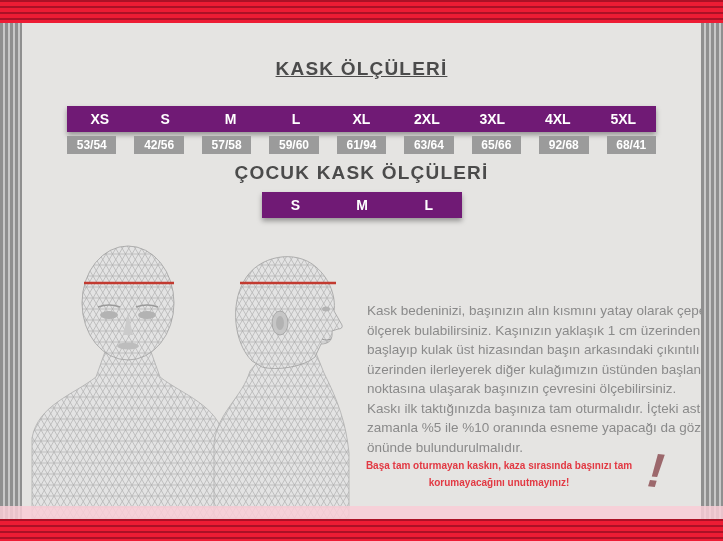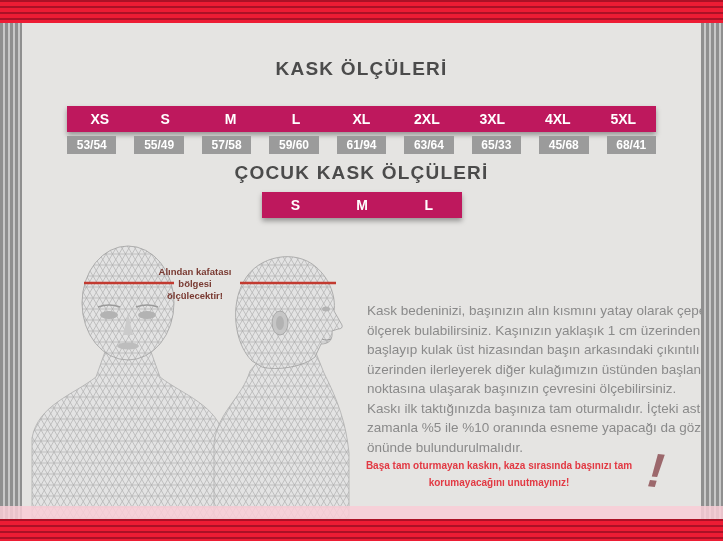--- a/index.html
+++ b/index.html
@@ -21,29 +21,29 @@
     position:absolute; top:0; bottom:0; width:22px; z-index:4;
     background:repeating-linear-gradient(to right,#8f8f8f 0px,#8f8f8f 3px,#c8c8c8 3px,#c8c8c8 5px);
   }
   .stripe-left { left:0; } .stripe-right { right:0; }
 
   
   .main-title, .child-title {
     position:absolute; left:0; width:100%; text-align:center; z-index:3;
     font-weight:bold; color:#4b4b4b; letter-spacing:1.2px; font-size:19px;
   }
-  .main-title { top:58px; }
+  .main-title { top:58px;text-decoration:underline; }
   .child-title { top:162px; }
 
   
   .size-table { position:absolute; z-index:3; }
   .adult-table { left:67px; top:106px; width:589px; }
   .child-table { left:262px; top:192px; width:200px; }
   .t-head {
-    display:flex; align-items:center; height:26px; background:#be185d;
+    display:flex; align-items:center; height:26px; background:#701a75;
     box-shadow:0 3px 5px rgba(0,0,0,0.35);
   }
   .t-head > div { flex:1; text-align:center; color:#ffffff; font-weight:bold; font-size:14px; }
   .t-vals { display:flex; gap:18px; margin-top:4px; height:18px; }
   .t-vals > div {
     flex:1; background:#9b9b9b; color:#ffffff; font-weight:bold;
     font-size:12px; text-align:center; line-height:18px;
   }
 
   
@@ -94,27 +94,27 @@
         <div>M</div>
         <div>L</div>
         <div>XL</div>
         <div>2XL</div>
         <div>3XL</div>
         <div>4XL</div>
         <div>5XL</div>
       </div>
     <div class="t-vals">
         <div>53/54</div>
-        <div>55/49</div>
+        <div>42/56</div>
         <div>57/58</div>
         <div>59/60</div>
         <div>61/94</div>
         <div>63/64</div>
-        <div>65/33</div>
-        <div>45/68</div>
+        <div>65/66</div>
+        <div>92/68</div>
         <div>68/41</div>
       </div>
   </div>
 
   <div class="size-table child-table">
     <div class="t-head">
         <div>S</div>
         <div>M</div>
         <div>L</div>
       </div>
@@ -145,23 +145,20 @@
       <ellipse cx="252" cy="80" rx="8" ry="12" fill="#c6c6c6" stroke="#9e9e9e" stroke-width="0.8"></ellipse>
       <ellipse cx="252" cy="80" rx="4" ry="7" fill="#b2b2b2"></ellipse>
       <ellipse cx="298" cy="66" rx="4" ry="2.5" fill="#b3b3b3"></ellipse>
       <path d="M 303 96 Q 298 98 294 96" stroke="#9a9a9a" stroke-width="1.2" fill="none"></path>
     </g>
 
     <line x1="56" y1="40" x2="146" y2="40" stroke="#c23a30" stroke-width="2.4"></line>
     <line x1="212" y1="40" x2="308" y2="40" stroke="#c23a30" stroke-width="2.4"></line>
   </svg>
 
-  <div class="annotation">Alından kafatası
-bölgesi
-ölçülecektir!</div>
 
   <div class="instructions">Kask bedeninizi, başınızın alın kısmını yatay olarak çepeçevre ölçerek bulabilirsiniz. Kaşınızın yaklaşık 1 cm üzerinden başlayıp kulak üst hizasından başın arkasındaki çıkıntılı kısmın üzerinden ilerleyerek diğer kulağımızın üstünden başlangıç noktasına ulaşarak başınızın çevresini ölçebilirsiniz.
 Kaskı ilk taktığınızda başınıza tam oturmalıdır. İçteki astarın zamanla %5 ile %10 oranında esneme yapacağı da  göz önünde bulundurulmalıdır.</div>
 
   <div class="warning">Başa tam oturmayan kaskın, kaza sırasında başınızı tam korumayacağını unutmayınız!</div>
   <div class="warning-exclaim">!</div>
 
 </div>
 
 </body></html>

